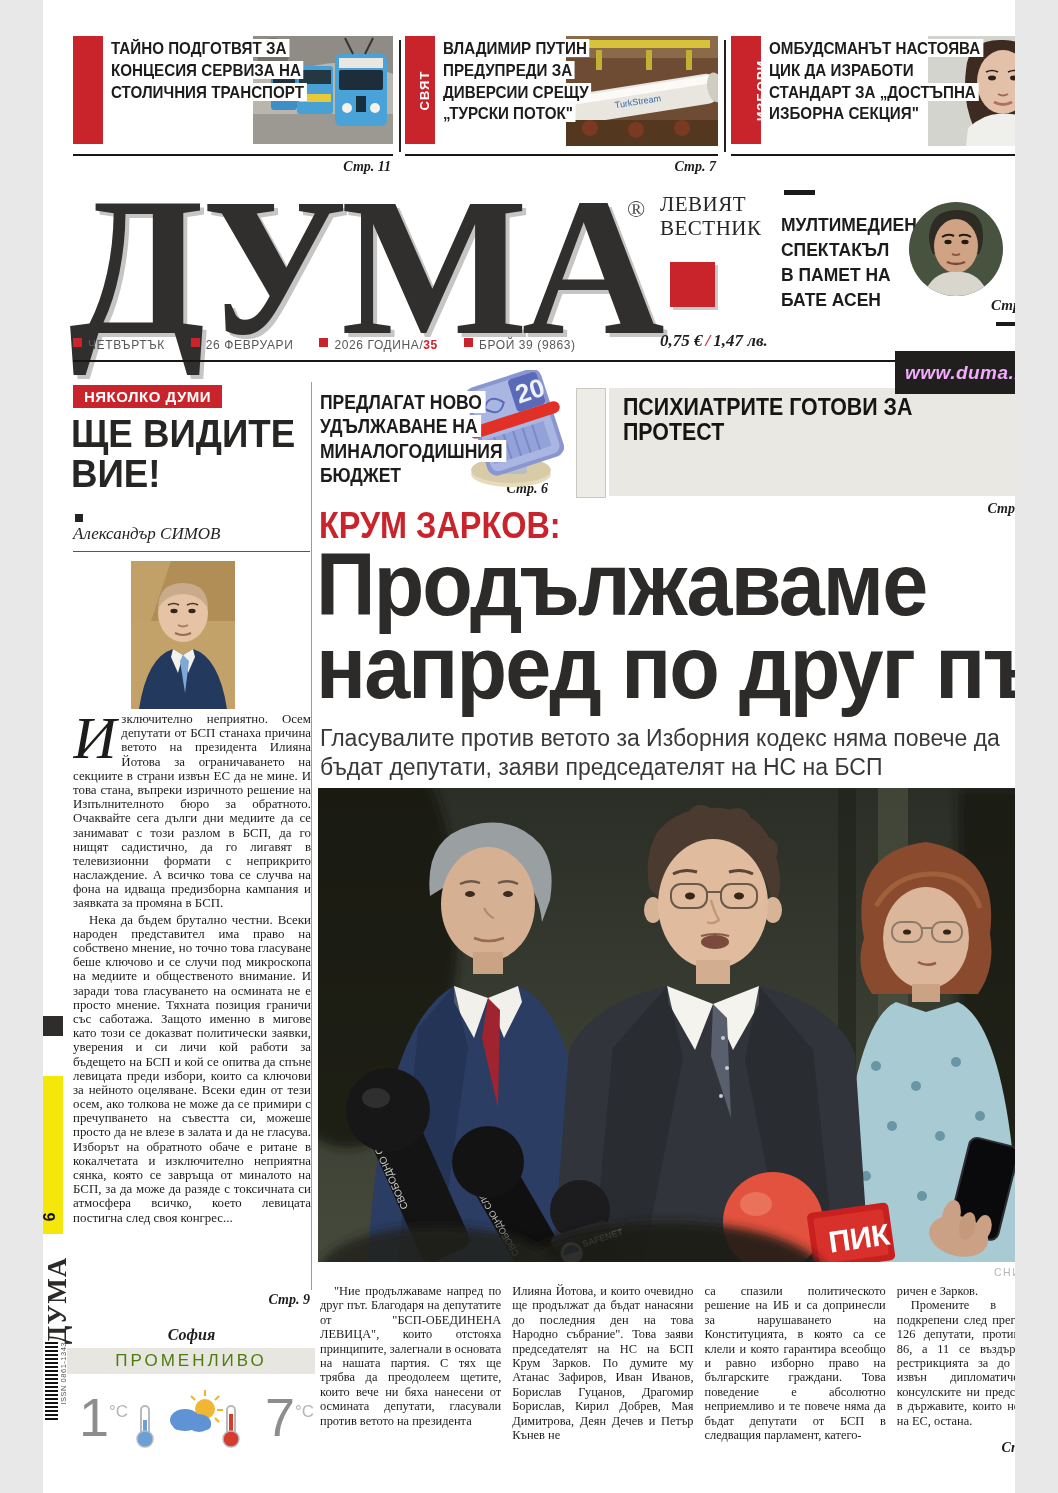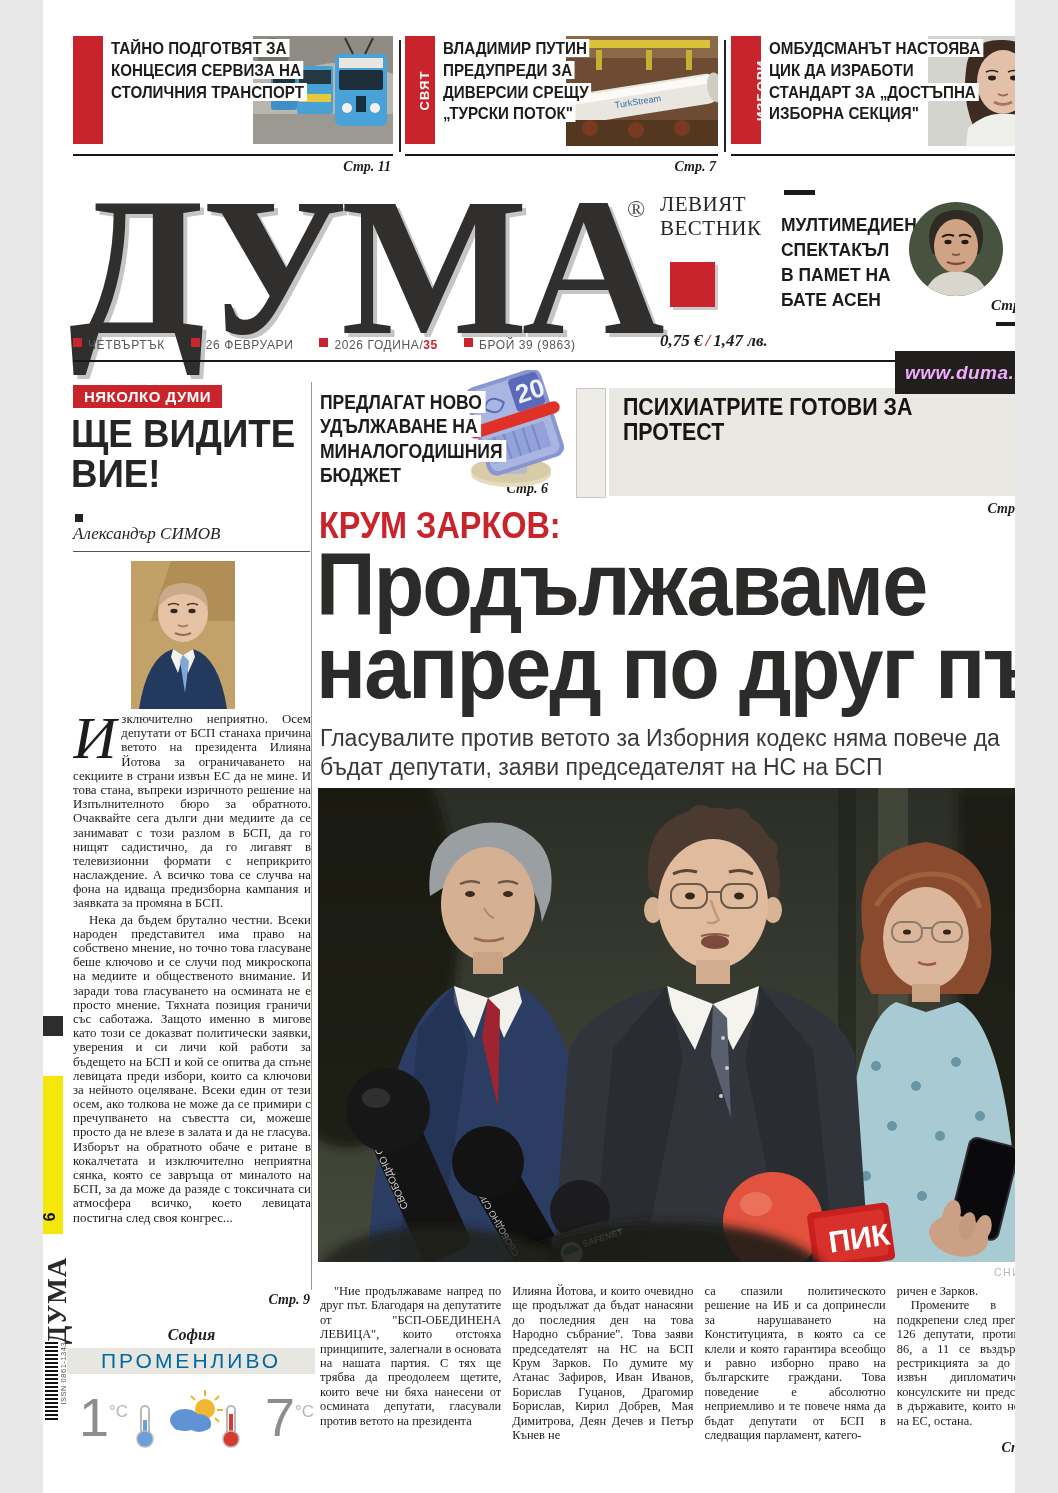--- a/index.html
+++ b/index.html
@@ -64,21 +64,21 @@
   .op-text{left:30px;top:712px;width:238px;height:578px;overflow:hidden;font-size:12.9px;line-height:1.1;
            text-align:justify;color:#1d1c1b;}
   .op-text p{margin:0 0 2px 0;}
   .op-text p.ind{text-indent:16px;}
   .dropcap{float:left;font-style:italic;font-weight:400;font-size:60px;line-height:.8;margin:2px 5px 0 0;}
   .op-page{left:30px;top:1292px;width:237px;text-align:right;}
 
   
   .w-city{left:30px;top:1326px;width:237px;text-align:center;font-weight:700;font-style:italic;font-size:16px;}
   .w-banner{left:24px;top:1348px;width:248px;height:26px;background:#e7e6e0;display:grid;place-items:center;
-            font-family:"Liberation Sans",sans-serif;font-size:21px;letter-spacing:3px;color:#0369a1;}
+            font-family:"Liberation Sans",sans-serif;font-size:17px;letter-spacing:3px;color:#4d7c0f;}
   .w-num{font-family:"Liberation Sans",sans-serif;font-weight:400;font-size:54px;color:#8d8d8d;line-height:1;}
   .w-num sup{font-size:17px;color:#b5b5b5;}
   .w-low{left:36px;top:1390px;}
   .w-high{left:222px;top:1390px;}
   .therm{position:absolute;}
   .cloudsun{left:118px;top:1388px;}
 
   
   .rail-sq{left:0;top:1016px;width:20px;height:20px;background:#2e2d2b;}
   .rail-yellow{left:0;top:1076px;width:20px;height:158px;background:#f6e70a;}

